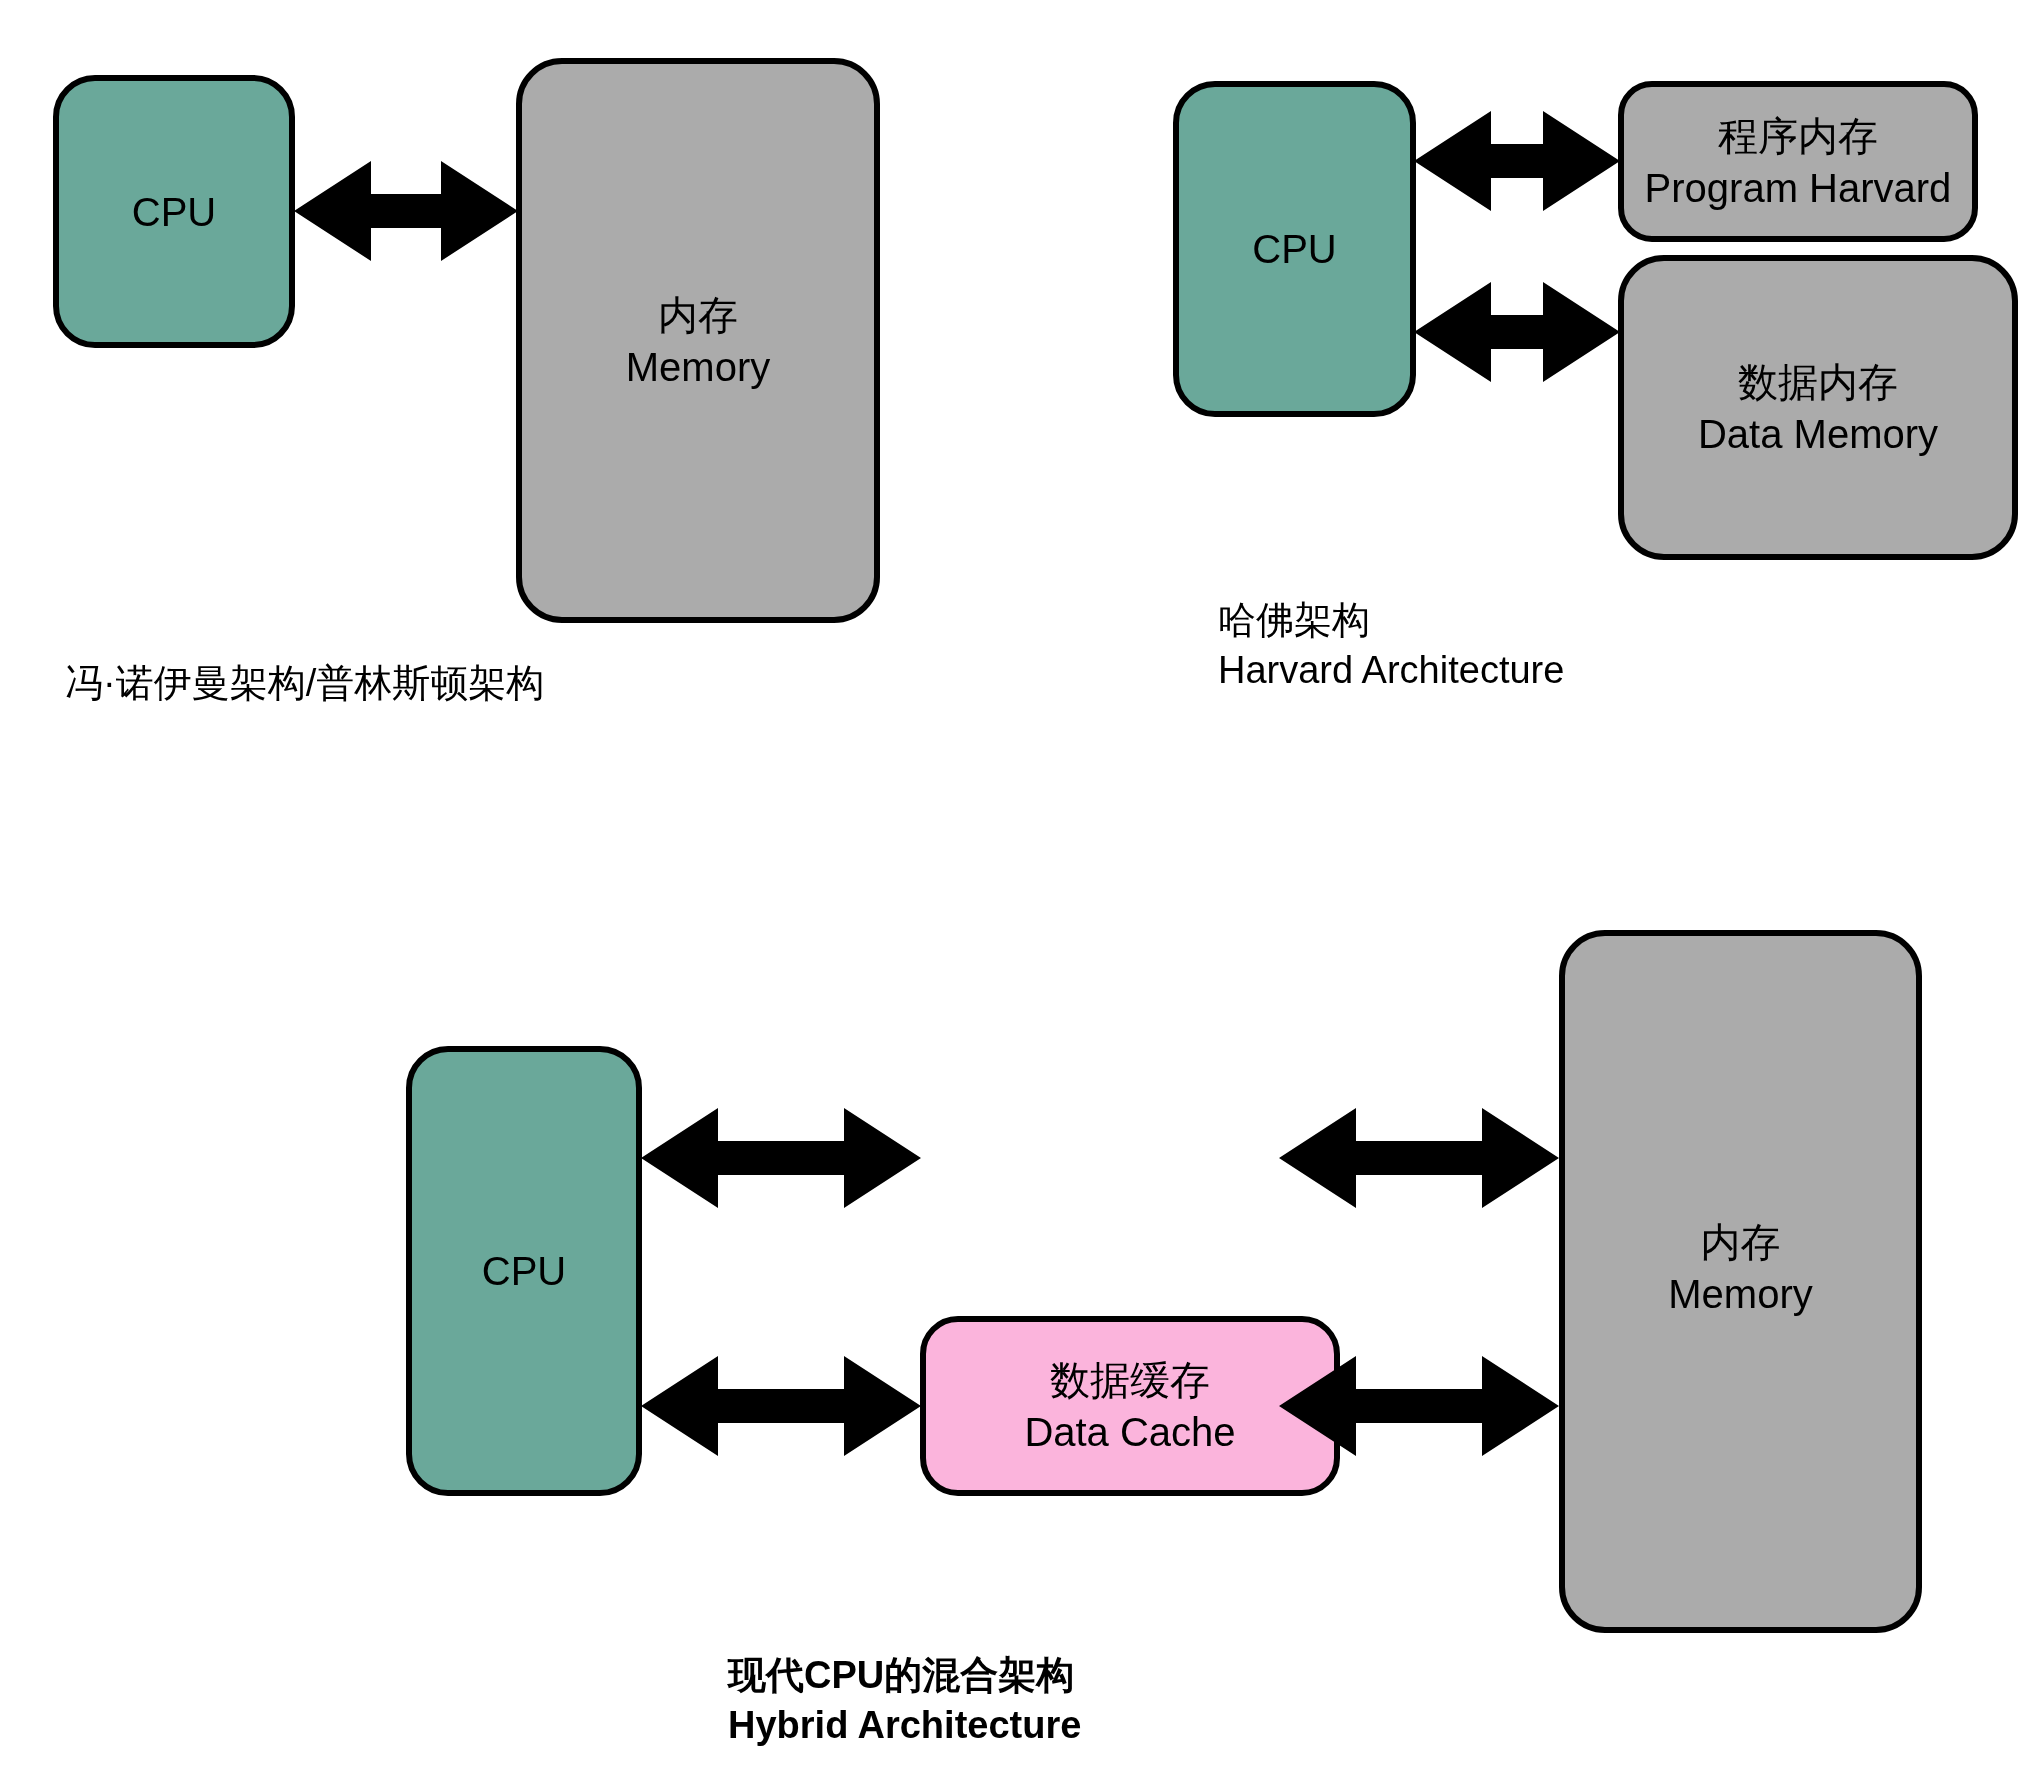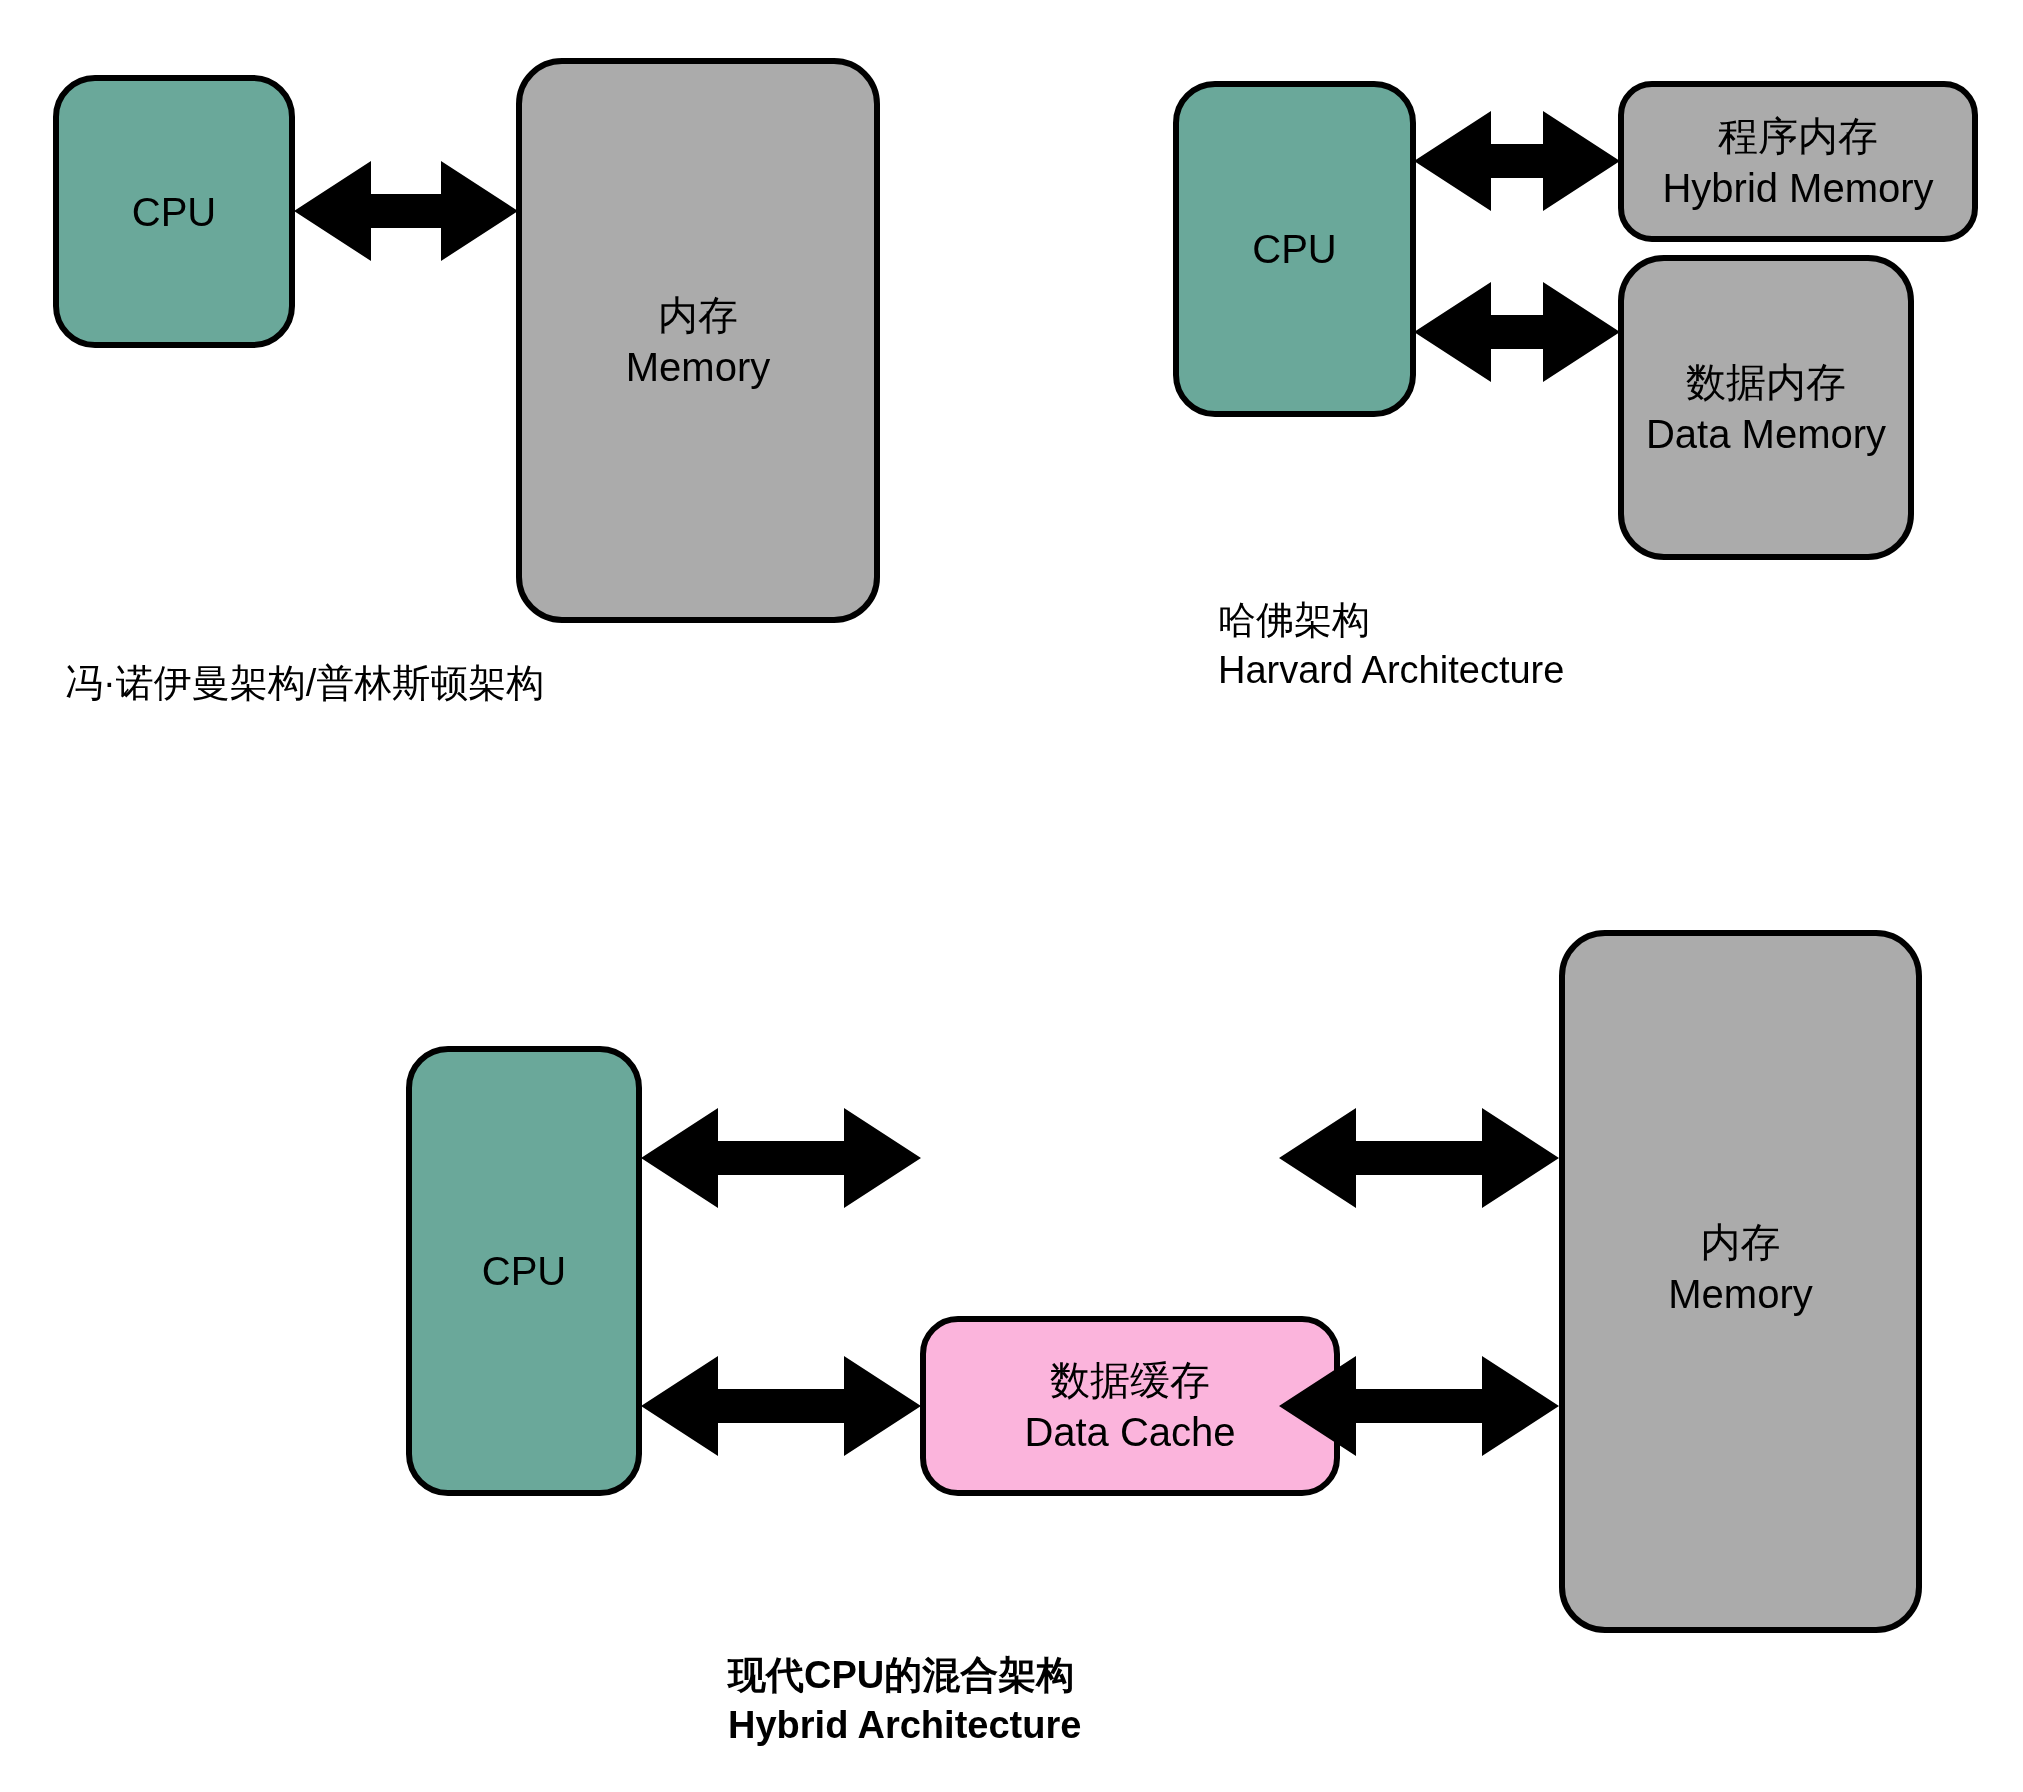--- a/index.html
+++ b/index.html
@@ -72,29 +72,29 @@
     <span>CPU</span>
   </div>
 
   <svg class="arrow" style="left:1414px;top:109px;" width="206" height="104" viewBox="0 0 206 104">
     <polygon points="0,52 77,2 77,35 129,35 129,2 206,52 129,102 129,69 77,69 77,102"></polygon>
   </svg>
 
   <div class="box mem-box" style="left:1618px;top:81px;width:360px;height:161px;border-radius:34px;">
     <span class="label-stack">
       <span class="label-line">程序内存</span>
-      <span class="label-line">Hybrid Memory</span>
+      <span class="label-line">Program Harvard</span>
     </span>
   </div>
 
   <svg class="arrow" style="left:1414px;top:280px;" width="206" height="104" viewBox="0 0 206 104">
     <polygon points="0,52 77,2 77,35 129,35 129,2 206,52 129,102 129,69 77,69 77,102"></polygon>
   </svg>
 
-  <div class="box mem-box" style="left:1618px;top:255px;width:296px;height:305px;">
+  <div class="box mem-box" style="left:1618px;top:255px;width:400px;height:305px;">
     <span class="label-stack">
       <span class="label-line">数据内存</span>
       <span class="label-line">Data Memory</span>
     </span>
   </div>
 
   <div class="caption" style="left:1218px;top:595px;">
     <span class="cap-line">哈佛架构</span>
     <span class="cap-line">Harvard Architecture</span>
   </div>

